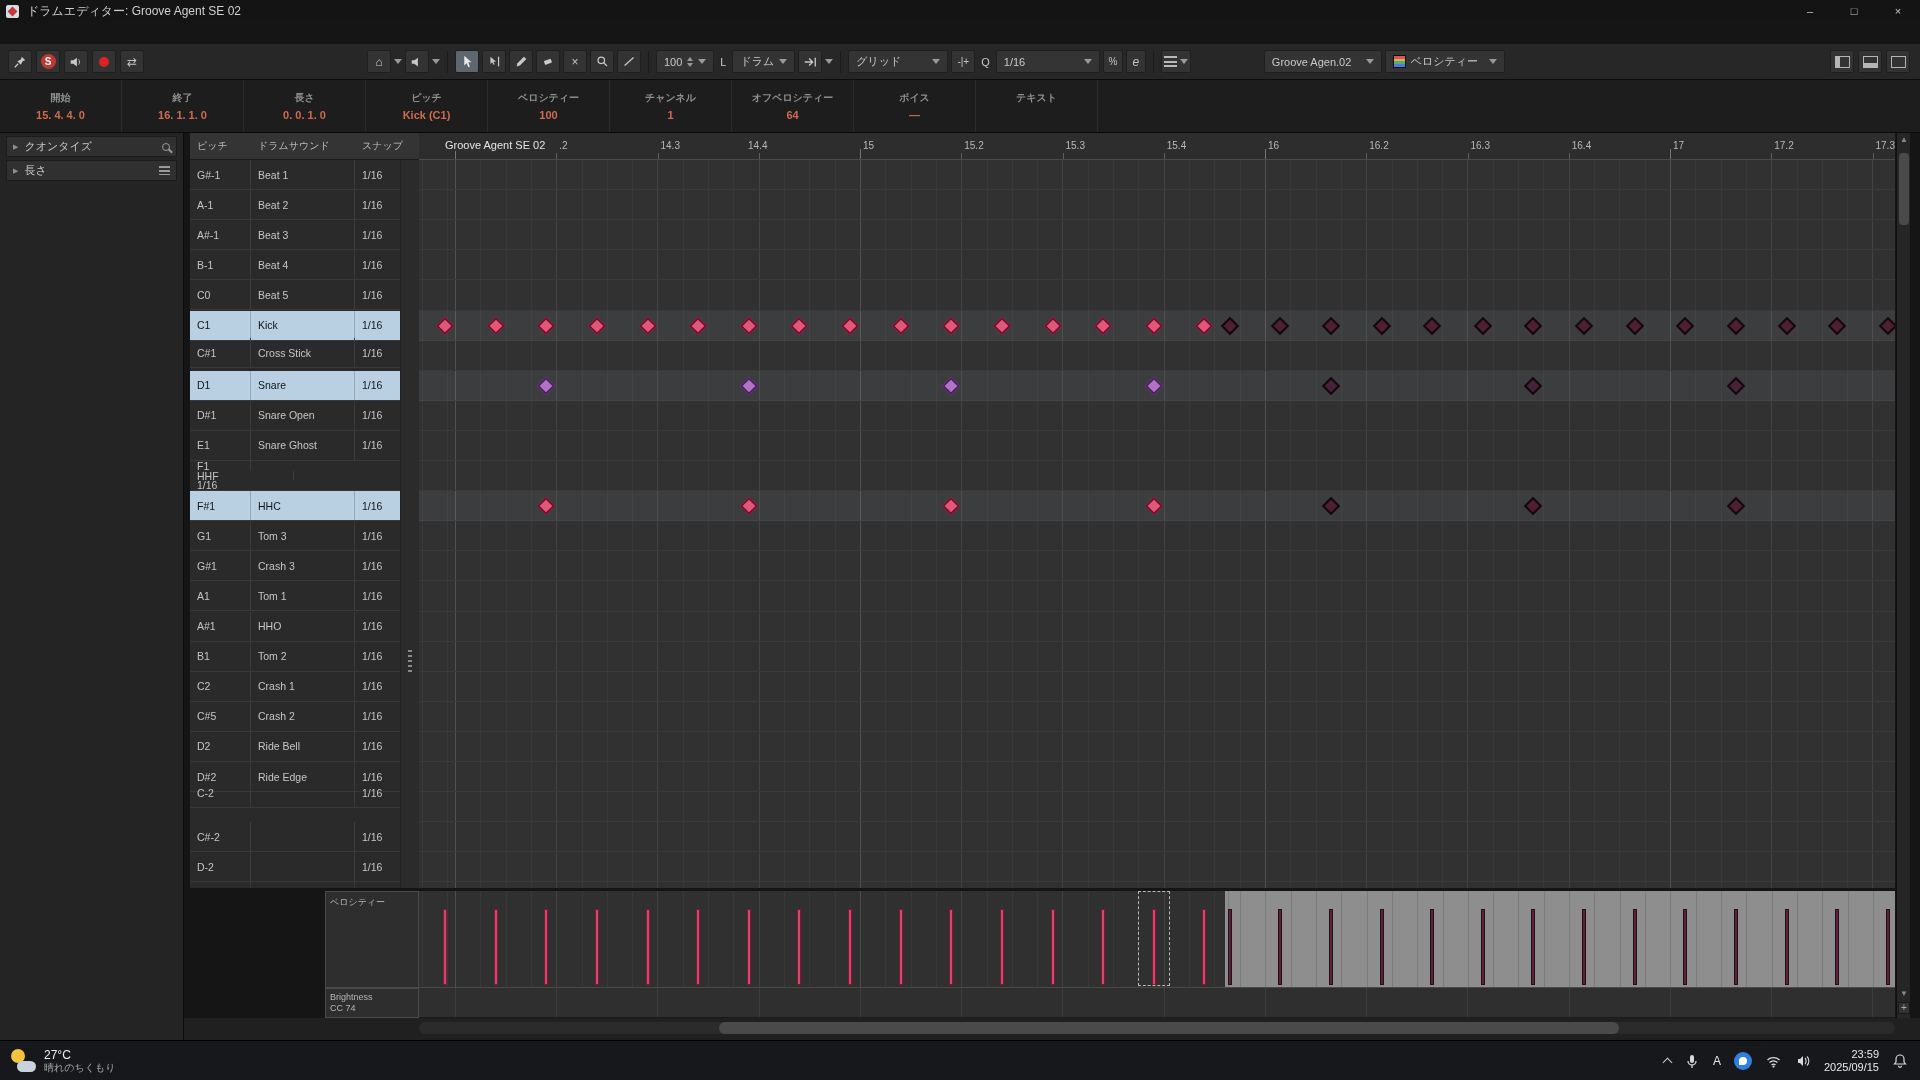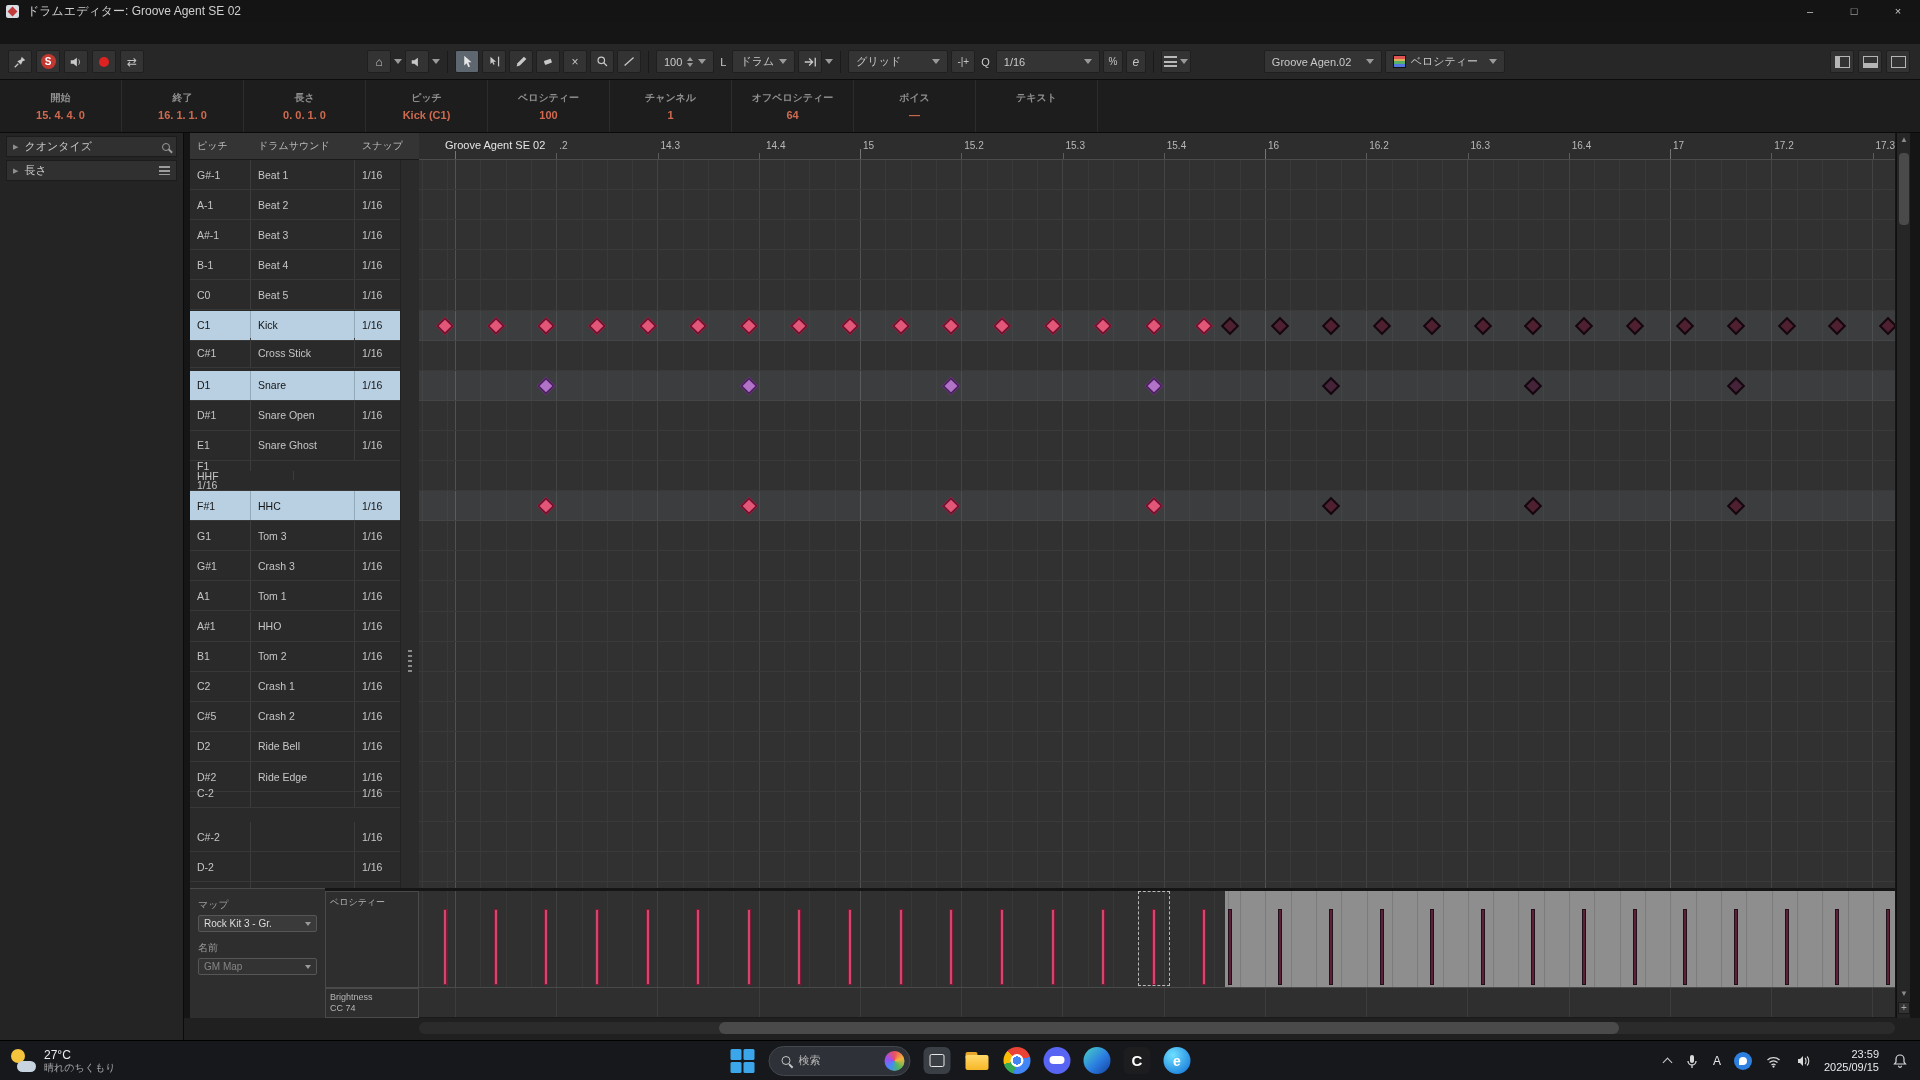--- a/index.html
+++ b/index.html
@@ -553,21 +553,21 @@
         <div class="tick" style="left: 744.75px;"></div>
         <div class="tick bar" style="left: 846px;"></div>
         <div class="tick" style="left: 947.25px;"></div>
         <div class="tick" style="left: 1048.5px;"></div>
         <div class="tick" style="left: 1149.75px;"></div>
         <div class="tick bar" style="left: 1251px;"></div>
         <div class="tick" style="left: 1352.25px;"></div>
         <div class="tick" style="left: 1453.5px;"></div>
         <div class="rlabel" style="left: 140.25px;">.2</div>
         <div class="rlabel" style="left: 241.5px;">14.3</div>
-        <div class="rlabel" style="left: 347px;">14.4</div>
+        <div class="rlabel" style="left: 329px;">14.4</div>
         <div class="rlabel" style="left: 444px;">15</div>
         <div class="rlabel" style="left: 545.25px;">15.2</div>
         <div class="rlabel" style="left: 646.5px;">15.3</div>
         <div class="rlabel" style="left: 747.75px;">15.4</div>
         <div class="rlabel" style="left: 849px;">16</div>
         <div class="rlabel" style="left: 950.25px;">16.2</div>
         <div class="rlabel" style="left: 1051.5px;">16.3</div>
         <div class="rlabel" style="left: 1152.75px;">16.4</div>
         <div class="rlabel" style="left: 1254px;">17</div>
         <div class="rlabel" style="left: 1355.25px;">17.2</div>
@@ -617,32 +617,20 @@
         <div class="note purple out" style="left: 1316.94px; top: 225.75px;"></div>
         <div class="note red" style="left: 127.25px; top: 346.15px;"></div>
         <div class="note red" style="left: 329.75px; top: 346.15px;"></div>
         <div class="note red" style="left: 532.25px; top: 346.15px;"></div>
         <div class="note red" style="left: 734.75px; top: 346.15px;"></div>
         <div class="note red out" style="left: 911.938px; top: 346.15px;"></div>
         <div class="note red out" style="left: 1114.44px; top: 346.15px;"></div>
         <div class="note red out" style="left: 1316.94px; top: 346.15px;"></div>
       </div>
 
-    <div id="mappanel">
-      <div class="mp-label">マップ</div>
-      <div class="mp-dd">
-        <span>Rock Kit 3 - Gr.</span>
-        <span class="caret"></span>
-      </div>
-      <div class="mp-label">名前</div>
-      <div class="mp-dd disabled">
-        <span>GM Map</span>
-        <span class="caret"></span>
-      </div>
-    </div>
 
     <div id="vlane-header">
       <span>ベロシティー</span>
     </div>
     <div id="vlane">
         <div class="vgray" style="left: 805.625px; background-position: 15.0625px 0px;"></div>
         <div class="vbar" style="left: 26px;"></div>
         <div class="vbar" style="left: 76.625px;"></div>
         <div class="vbar" style="left: 127.25px;"></div>
         <div class="vbar" style="left: 177.875px;"></div>
@@ -700,42 +688,20 @@
       <div class="weather-ic">
           <div class="sun"></div>
           <div class="cloud"></div>
         </div>
       <div>
         <div class="w-temp">27°C</div>
         <div class="w-desc">晴れのちくもり</div>
       </div>
     </div>
 
-    <div class="tb-center-group">
-      <div class="start">
-          <i></i>
-          <i></i>
-          <i></i>
-          <i></i>
-        </div>
-      <div class="search-pill">
-        <span class="mag-ic"></span>
-        <span class="search-text">検索</span>
-        <span class="copilot"></span>
-      </div>
-      <div id="dock" style="display:flex;gap:13px;align-items:center;">
-          <div class="dock-ic ic-window"></div>
-          <div class="dock-ic ic-explorer"></div>
-          <div class="dock-ic ic-chrome"></div>
-          <div class="dock-ic ic-discord"></div>
-          <div class="dock-ic ic-edge"></div>
-          <div class="dock-ic ic-cubase"></div>
-          <div class="dock-ic ic-blue"></div>
-        </div>
-    </div>
 
     <div class="tb-tray">
       <span class="chev-up"></span>
       <svg class="tray-svg" width="16" height="16" viewBox="0 0 16 16">
           <rect x="6" y="2" width="4" height="8" rx="2" fill="#d9d9d9"></rect>
           <path d="M4 8a4 4 0 0 0 8 0M8 12v3" stroke="#d9d9d9" stroke-width="1.3" fill="none"></path>
         </svg>
       <span class="ime">A</span>
       <span class="chat-ic"></span>
       <svg class="tray-svg" width="17" height="16" viewBox="0 0 16 16">

